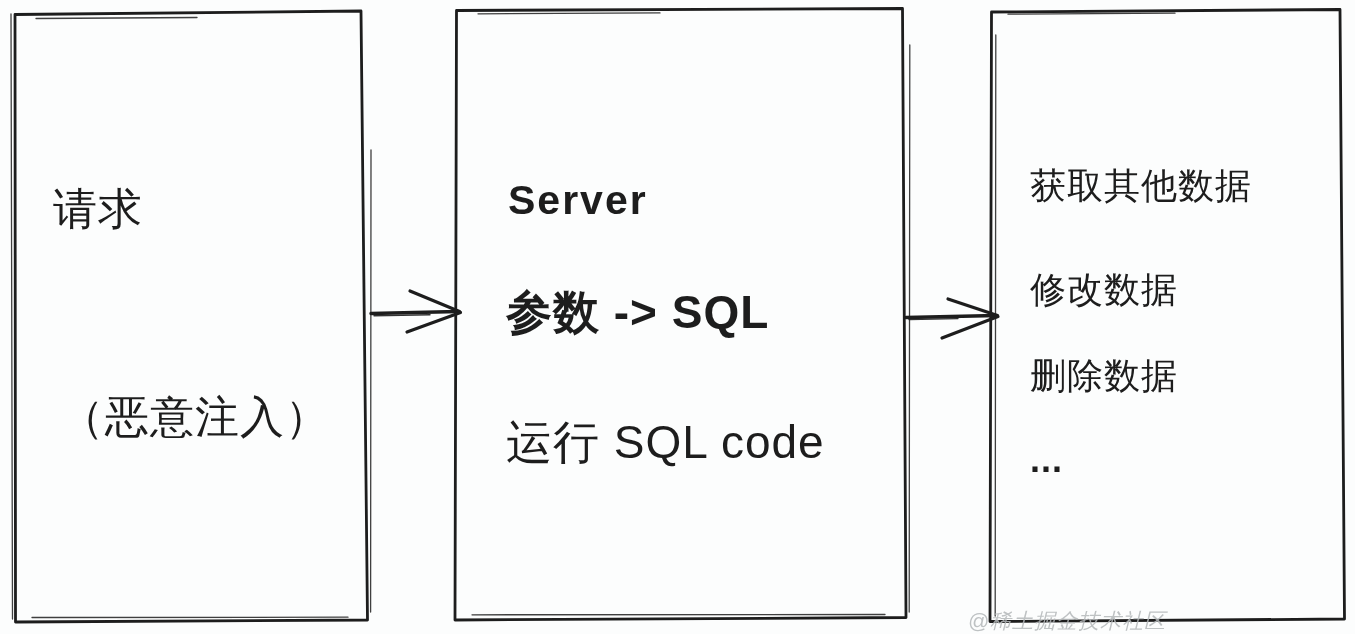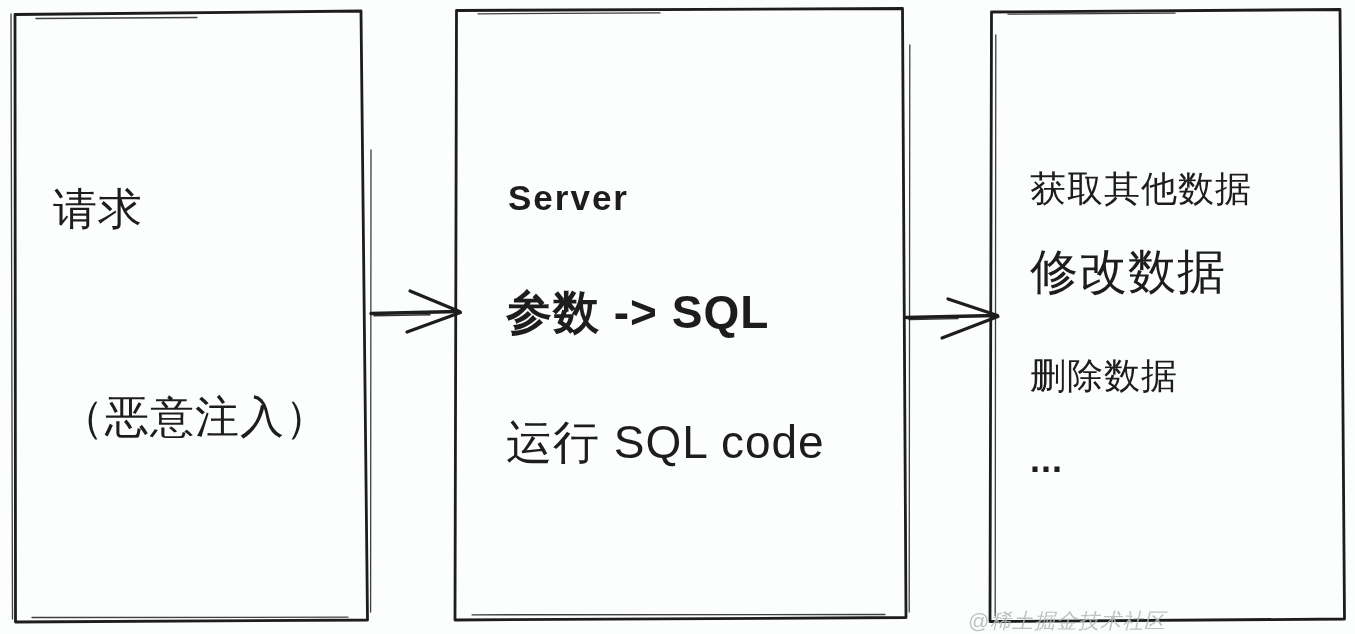--- a/index.html
+++ b/index.html
@@ -84,24 +84,24 @@
         <path d="M 909,319.5 L 958,318.6" stroke-width="1.4" opacity="0.9"></path>
         <path d="M 948,299 L 997.5,315.5" stroke-width="3.2"></path>
         <path d="M 942,338 L 998,316.5" stroke-width="3.2"></path>
       </g>
     </g>
   </svg>
 
   <div class="txt cjk" style="left:53px; top:187px; font-size:44px;">请求</div>
   <div class="txt cjk" style="left:60px; top:383px; font-size:44px;margin-top:12px;">（恶意注入）</div>
 
-  <div class="txt hand" style="left:508px; top:180px; font-size:35px;text-align:right;">Server</div>
+  <div class="txt hand" style="left:508px; top:180px; font-size:41px;text-align:right;">Server</div>
   <div class="txt cjk" style="left:506px; top:289px; font-size:46px;font-weight:bold;">参数 -&gt; SQL</div>
   <div class="txt cjk" style="left:506px; top:419px; font-size:46px;">运行 SQL code</div>
 
-  <div class="txt cjk" style="left:1030px; top:171px; font-size:36px;">获取其他数据</div>
-  <div class="txt cjk" style="left:1030px; top:248px; font-size:48px;">修改数据</div>
+  <div class="txt cjk" style="left:1030px; top:171px; font-size:36px;font-family:Liberation Mono, monospace;">获取其他数据</div>
+  <div class="txt cjk" style="left:1030px; top:272px; font-size:36px;">修改数据</div>
   <div class="txt cjk" style="left:1030px; top:358px; font-size:36px;">删除数据</div>
   <div class="txt cjk" style="left:1030px; top:442px; font-size:36px; font-weight:700;">...</div>
 
   <div class="watermark">@稀土掘金技术社区</div>
 
 </div>
 
 </body></html>

